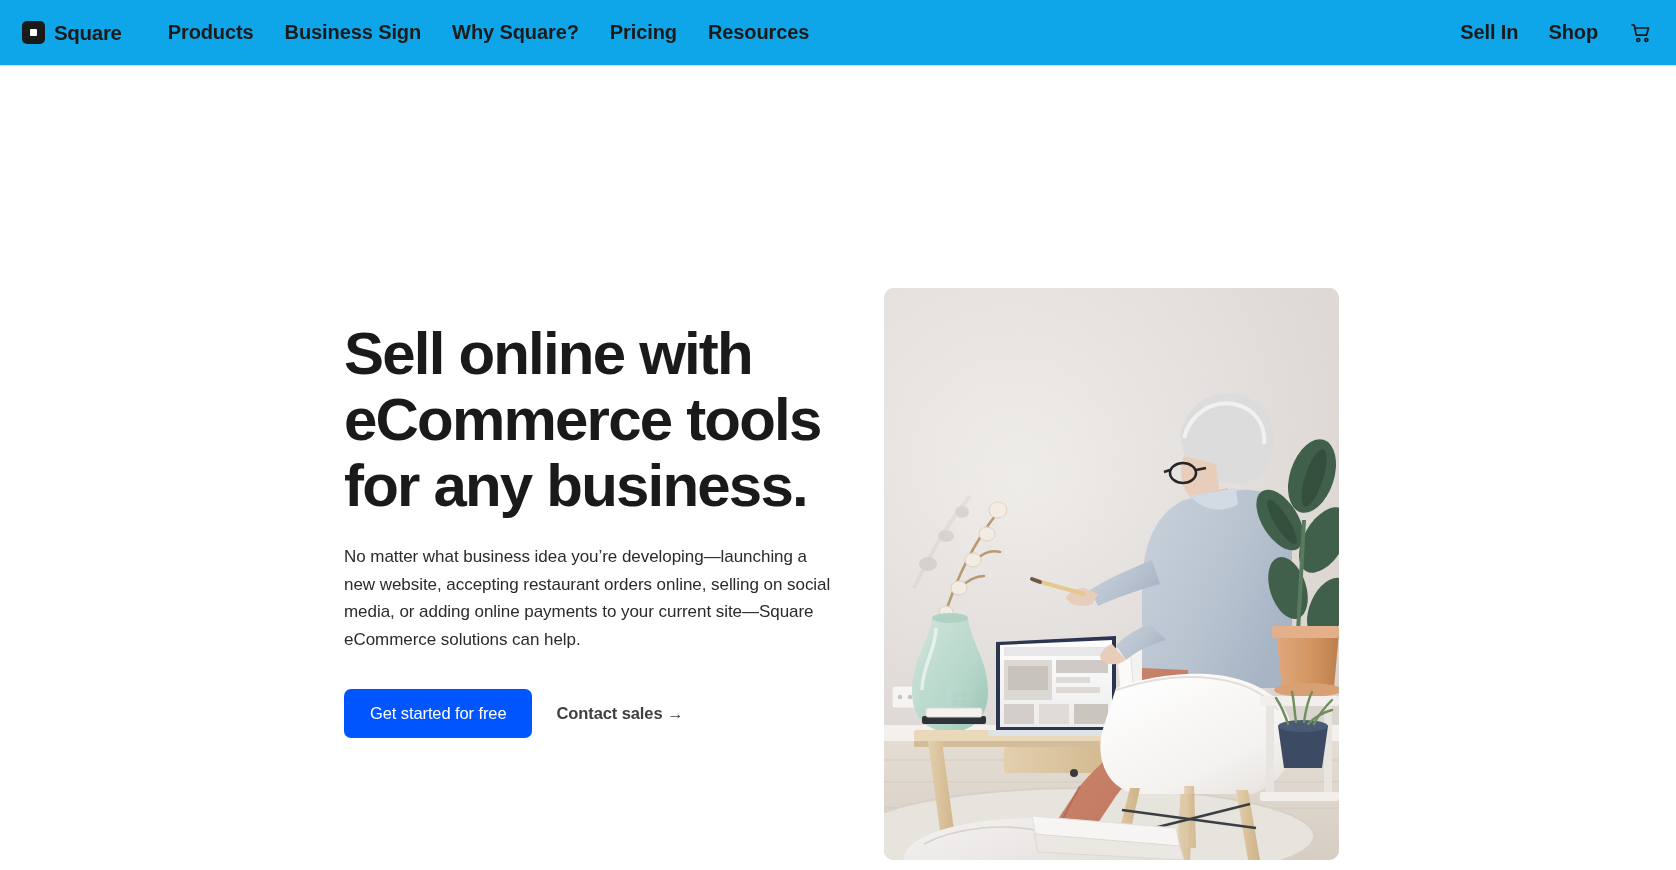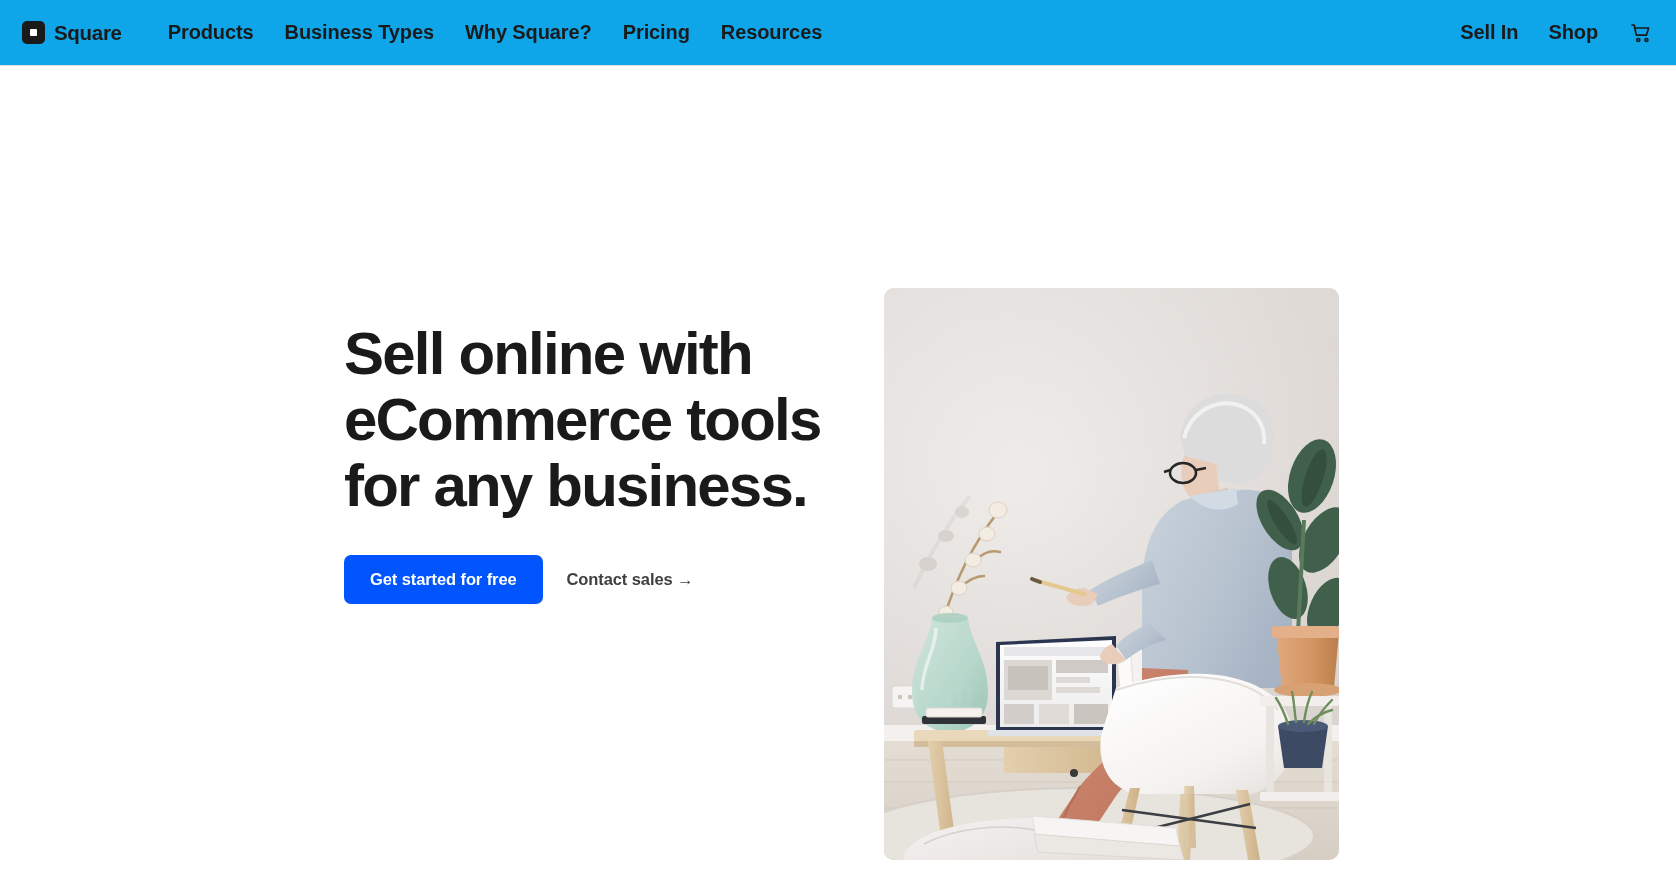--- a/index.html
+++ b/index.html
@@ -105,21 +105,21 @@
   .hero-actions {
     margin-top:36px;
     display:flex;
     align-items:center;
     gap:24px;
   }
   .btn-primary {
     background:#0055ff;
     color:#ffffff;
     font-size:16.5px;
-    font-weight:700;
+    font-weight:400;
     border:none;
     border-radius:7px;
     padding:15px 26px;
     cursor:pointer;
     letter-spacing:-0.1px;
     font-family:"Liberation Sans", sans-serif;
   }
   .link-secondary {
     color:#404040;
     font-size:16.5px;
@@ -151,21 +151,21 @@
 
   <div class="brand">
     <span class="brand-mark">
         <i></i>
       </span>
     <span class="brand-name">Square</span>
   </div>
 
   <nav class="nav-primary">
     <span class="nav-link">Products</span>
-    <span class="nav-link">Business Types</span>
+    <span class="nav-link">Business Sign</span>
     <span class="nav-link">Why Square?</span>
     <span class="nav-link">Pricing</span>
     <span class="nav-link">Resources</span>
   </nav>
 
   <div class="nav-right">
     <span class="nav-link">Sell In</span>
     <span class="nav-link">Shop</span>
     <span class="cart-btn">
       <svg viewBox="0 0 24 24" width="24" height="24" fill="none" stroke="#1a1a1a" stroke-width="1.7" stroke-linecap="round" stroke-linejoin="round">
@@ -174,20 +174,21 @@
         <circle cx="17.4" cy="19" r="1.5"></circle>
       </svg>
     </span>
   </div>
 </header>
 
 <main class="hero">
 
   <div class="hero-left">
     <h1 class="hero-title">Sell online with eCommerce tools for any business.</h1>
+    <p class="hero-desc">No matter what business idea you’re developing—launching a new website, accepting restaurant orders online, selling on social media, or adding online payments to your current site—Square eCommerce solutions can help.</p>
     <div class="hero-actions">
       <button class="btn-primary">Get started for free</button>
       <span class="link-secondary">Contact sales →</span>
     </div>
   </div>
 
   <div class="hero-right">
     <div class="photo">
       <svg viewBox="0 0 455 572" preserveAspectRatio="xMidYMid slice">
         <defs>

